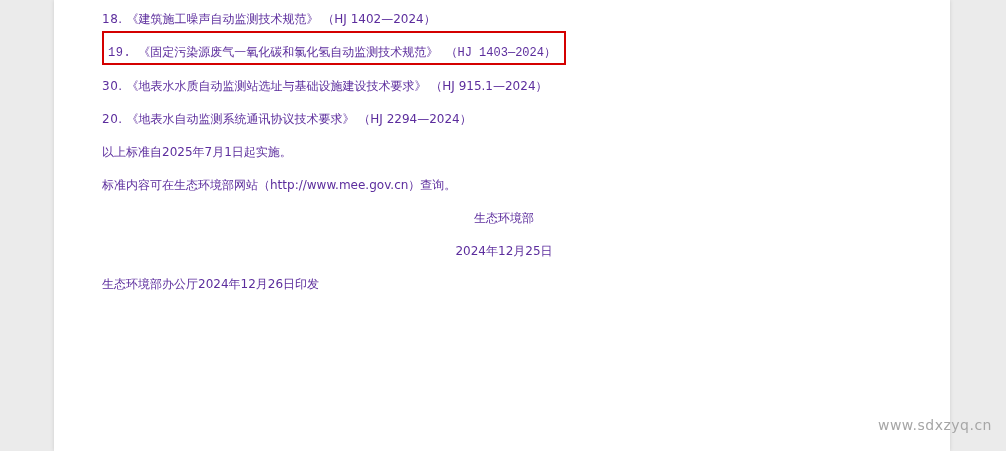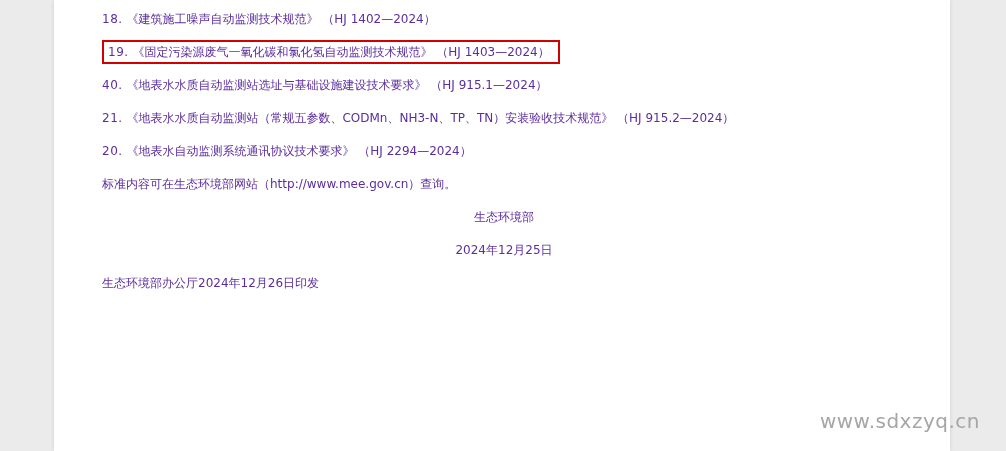--- a/index.html
+++ b/index.html
@@ -46,48 +46,49 @@
   }
   .right{
     text-align:center;
     text-indent:0;
   }
   .num{
     letter-spacing:0.5px;
   }
   .highlight-box{
     border:2px solid var(--highlight_border);
-    padding:3px 8px 3px 4px;
+    padding:13px 8px 3px 4px;
+    font-family:Liberation Mono, monospace;
   }
   .watermark{
     position:absolute;
-    right:26px;
+    right:14px;
     bottom:18px;
-    font-size:20px;
+    font-size:14px;
     color:var(--watermark);
     letter-spacing:0.5px;
   }
 </style>
 </head>
 <body>
 
 <div class="viewport">
   <div class="page">
 
     <p class="doc-line"><span class="num">18.</span> <span class="title">《建筑施工噪声自动监测技术规范》</span> <span class="code">（HJ 1402—2024）</span></p>
 
     <p class="doc-line"><span class="highlight-box"><span class="num">19.</span> <span class="title">《固定污染源废气一氧化碳和氯化氢自动监测技术规范》</span> <span class="code">（HJ 1403—2024）</span></span></p>
 
-    <p class="doc-line"><span class="num">40.</span> <span class="title">《地表水水质自动监测站选址与基础设施建设技术要求》</span> <span class="code">（HJ 915.1—2024）</span></p>
+    <p class="doc-line"><span class="num">30.</span> <span class="title">《地表水水质自动监测站选址与基础设施建设技术要求》</span> <span class="code">（HJ 915.1—2024）</span></p>
 
-    <p class="doc-line wrap-narrow"><span class="num">21.</span> <span class="title">《地表水水质自动监测站（常规五参数、CODMn、NH3-N、TP、TN）安装验收技术规范》</span> <span class="code">（HJ 915.2—2024）</span></p>
 
 
     <p class="doc-line"><span class="num">20.</span> <span class="title">《地表水自动监测系统通讯协议技术要求》</span> <span class="code">（HJ 2294—2024）</span></p>
 
+    <p class="doc-line"><span>以上标准自2025年7月1日起实施。</span></p>
 
     <p class="doc-line"><span>标准内容可在生态环境部网站（http://www.mee.gov.cn）查询。</span></p>
 
     <p class="doc-line right"><span>生态环境部</span></p>
 
     <p class="doc-line right"><span>2024年12月25日</span></p>
 
     <p class="doc-line"><span>生态环境部办公厅2024年12月26日印发</span></p>
 
   </div>

